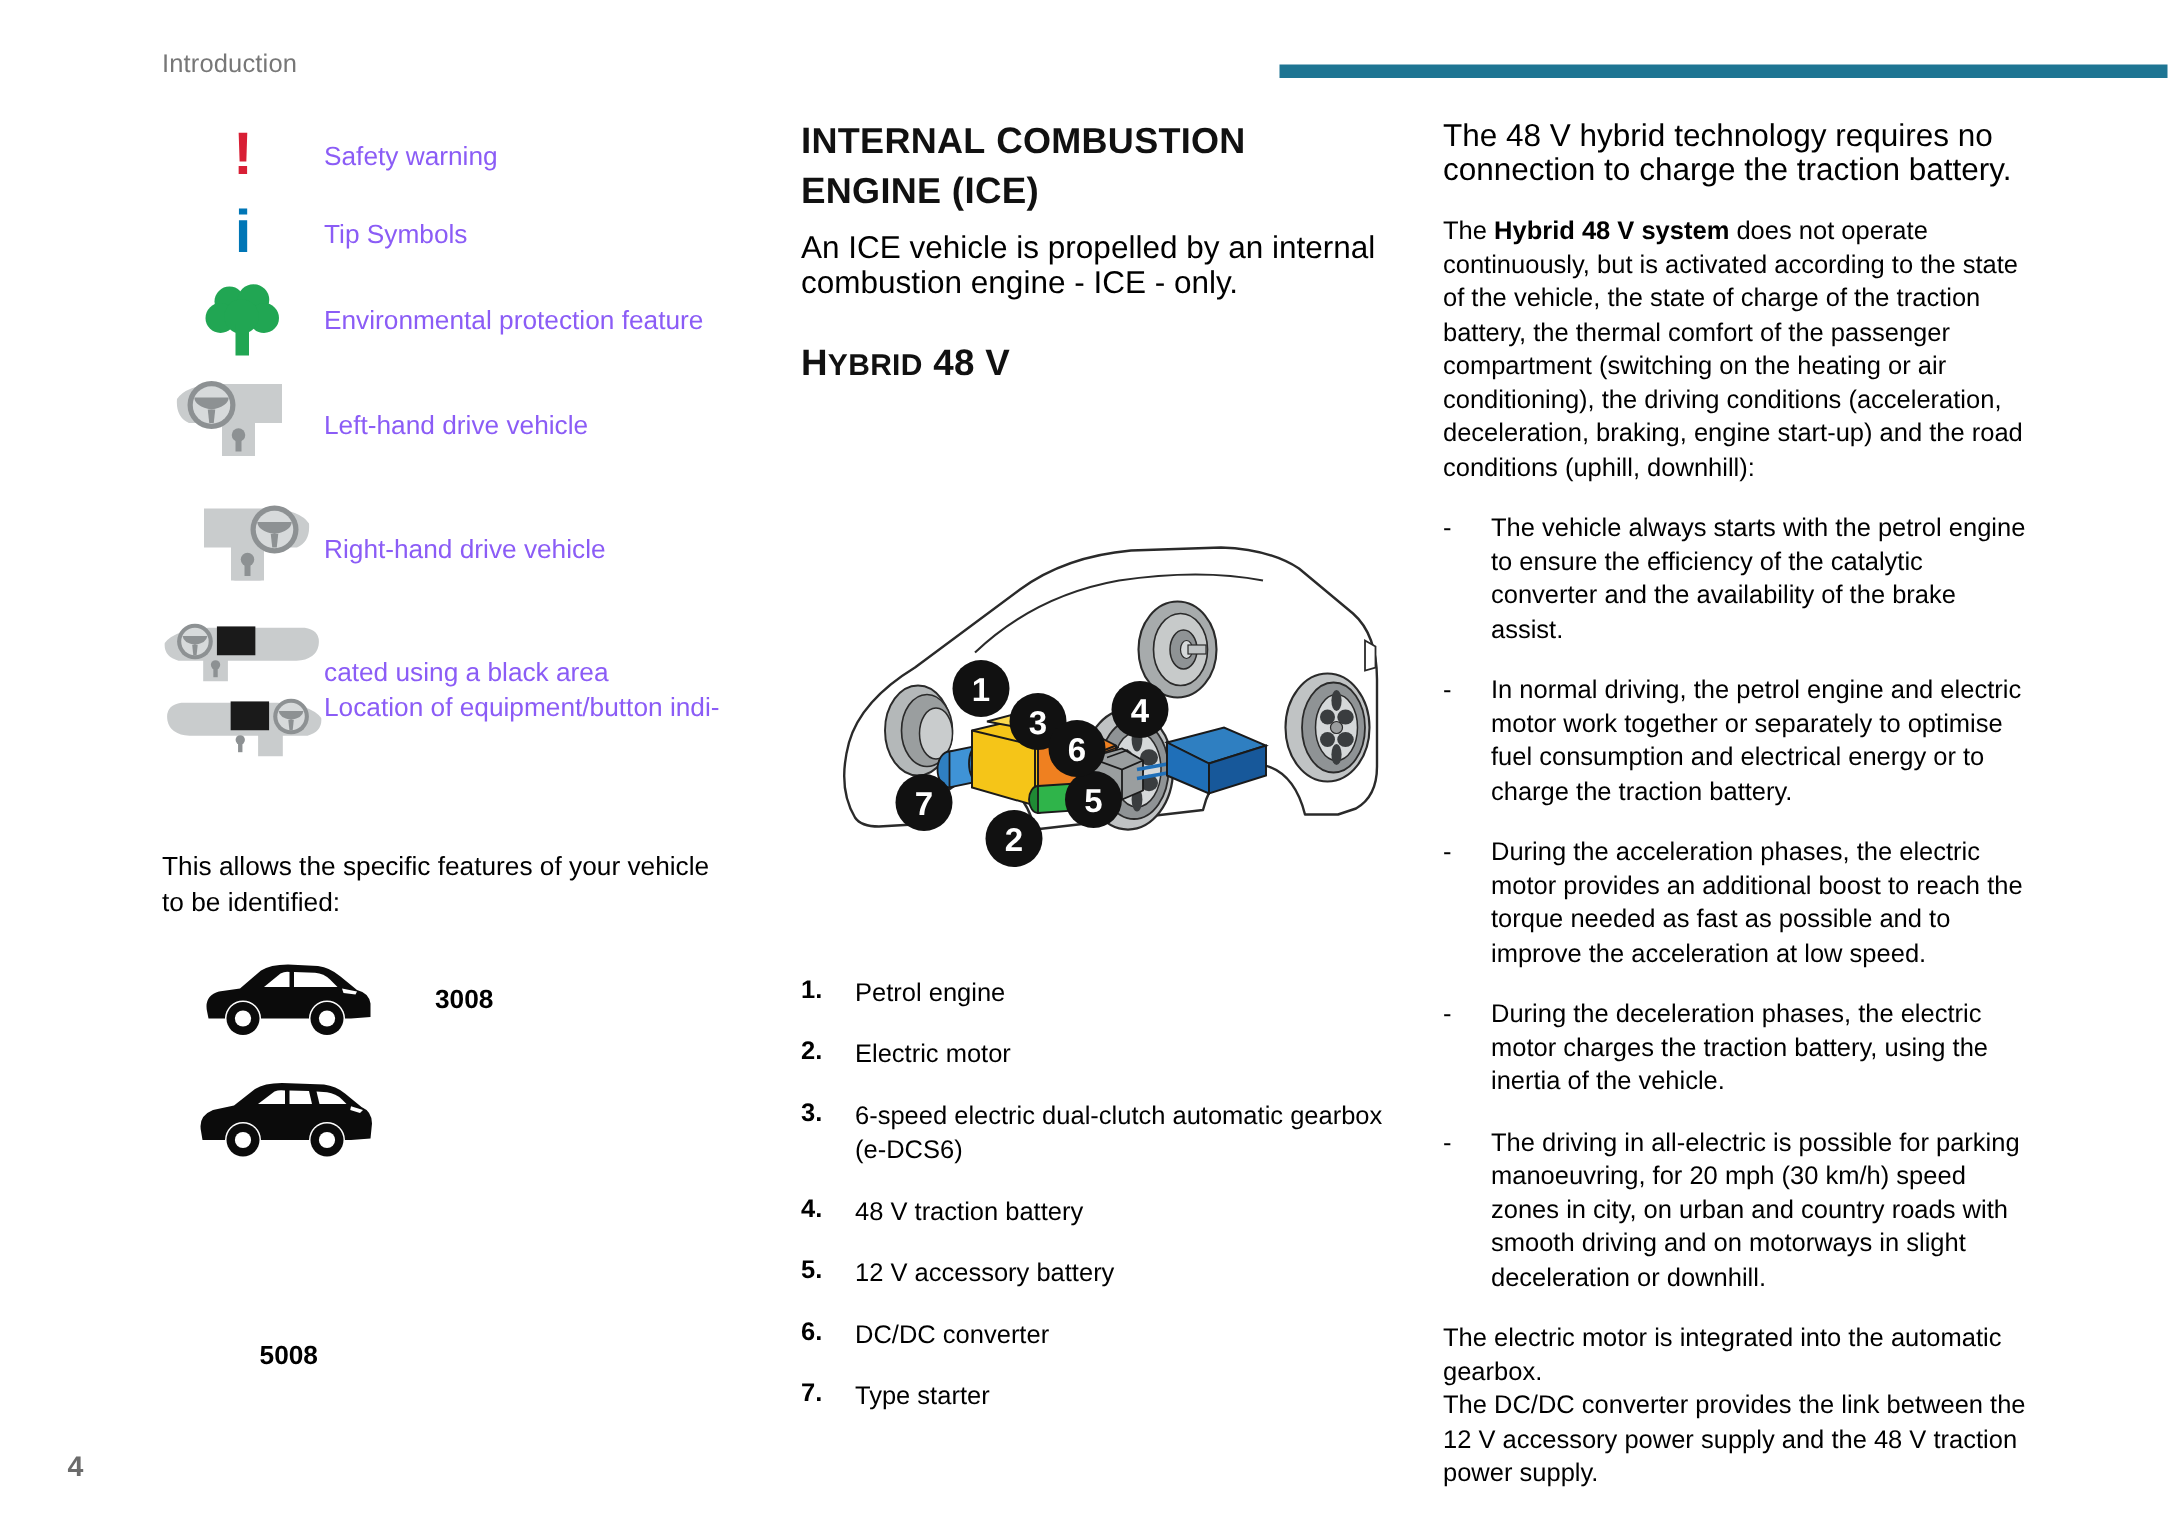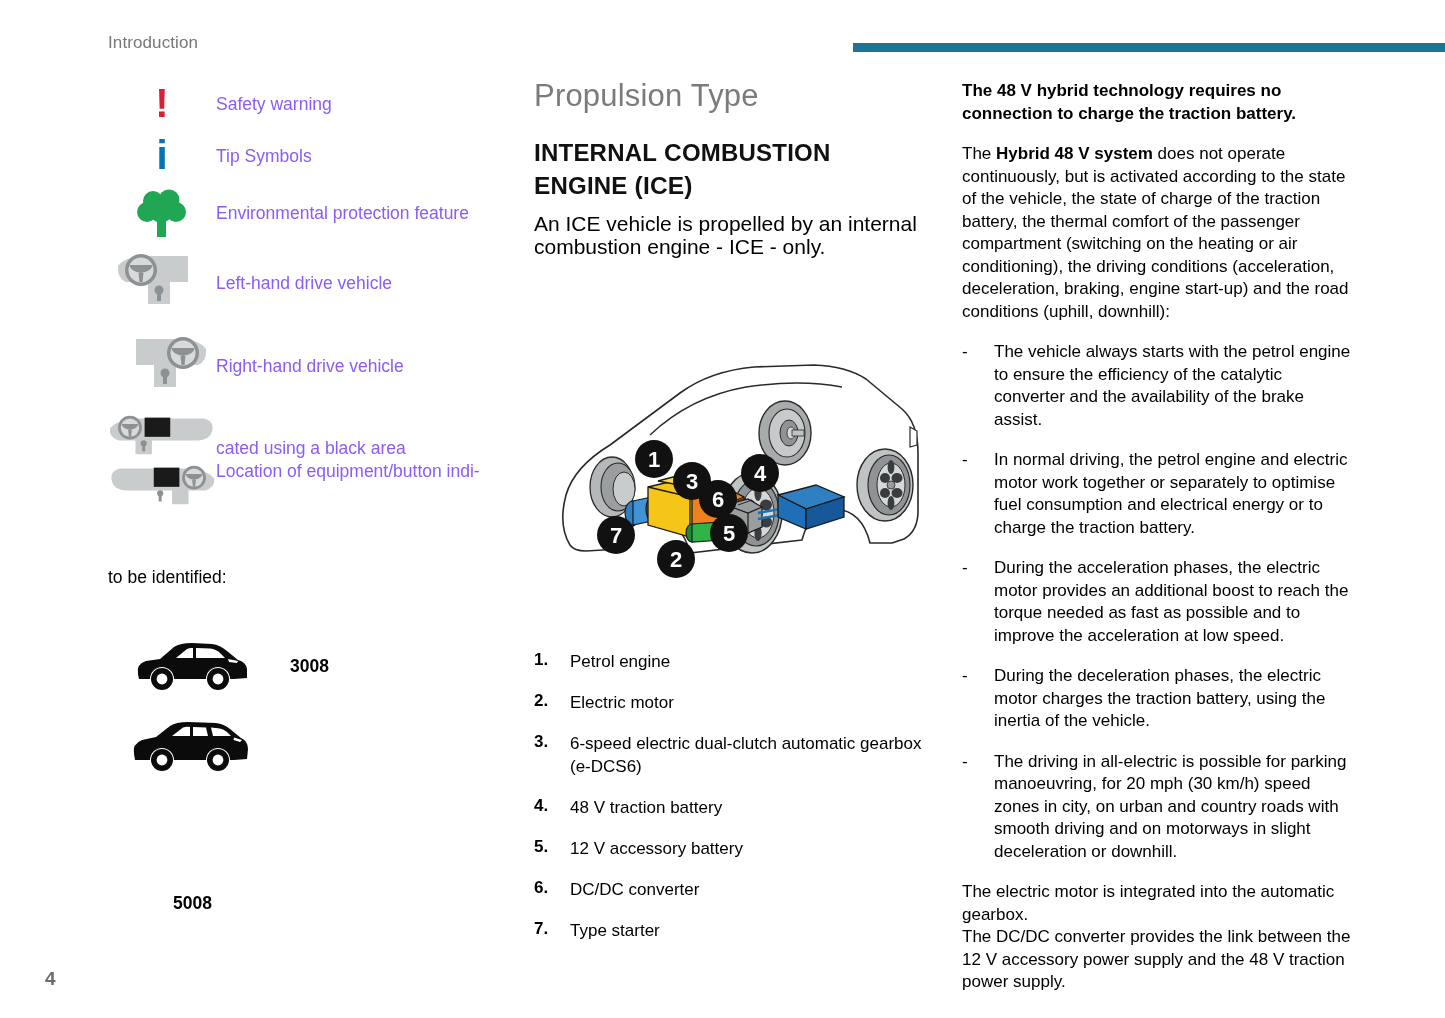--- a/index.html
+++ b/index.html
@@ -87,21 +87,21 @@
   .h-sc2 .sc{font-size:20px;}
 
   .diagram{position:absolute;left:540px;top:335px;width:390px;height:285px;}
 
   .numlist{position:absolute;left:534px;top:650px;width:392px;}
   .nl-item{display:flex;margin-bottom:18px;}
   .nl-num{flex:0 0 36px;font-size:17px;font-weight:bold;}
   .nl-txt{font-size:17px;line-height:23px;}
 
   
-  .r-bold{font-size:17px;line-height:22.5px;font-weight:bold;margin:0 0 18px 0;}
+  .r-bold{font-size:21px;line-height:22.5px;font-weight:normal;margin:0 0 18px 0;}
   .r-p{font-size:17px;line-height:22.5px;margin:0 0 18px 0;}
   .dashlist{margin:0;padding:0;}
   .dl-item{display:flex;margin-bottom:18px;}
   .dl-dash{flex:0 0 32px;font-size:17px;line-height:22.5px;}
   .dl-txt{font-size:17px;line-height:22.5px;}
   .r-tail{font-size:17px;line-height:22.5px;margin:0;}
 </style>
 </head>
 <body>
 
@@ -204,20 +204,21 @@
         </svg>
       </div>
       <div class="legend-label">
         <div>cated using a black area</div>
         <div>Location of equipment/button indi-</div>
       </div>
     </div>
   </div>
 
   <div class="ident-text">
+    <div>This allows the specific features of your vehicle</div>
     <div>to be identified:</div>
   </div>
 
   <div class="carrow car1">
     <div class="cimg">
       <svg width="120" height="56" viewBox="0 0 120 56" aria-hidden="true">
         <path fill="#0b0b0b" d="M8 36 Q6 26 16 23 L30 21 L44 9 Q50 5 62 5 L82 6 Q90 7 97 13 L108 22 Q116 24 117 31 L117 40 L104 41 L100 41 A12 12 0 0 0 76 41 L44 41 A12 12 0 0 0 20 41 L9 41 Z"></path>
         <circle cx="32" cy="41" r="11" fill="#0b0b0b"></circle>
         <circle cx="88" cy="41" r="11" fill="#0b0b0b"></circle>
         <circle cx="32" cy="41" r="5.4" fill="#ffffff"></circle>
@@ -243,23 +244,23 @@
         <path fill="#ffffff" d="M81 9.6 L88 10.2 Q94 11 98 15 L101 18 L83 18 Z"></path>
         <path fill="#ffffff" d="M104 19.5 L112 22 L110 24 L103.5 22 Z"></path>
       </svg>
     </div>
     <div class="clabel">5008</div>
   </div>
 
   <div class="pageno">4</div>
 
   <div class="col-mid">
-    <h1 class="h-big">Propulsion Type</h1>
     <h2 class="h-sc">I<span class="sc">NTERNAL</span> C<span class="sc">OMBUSTION</span><br>E<span class="sc">NGINE</span> (ICE)</h2>
     <p class="body-p">An ICE vehicle is propelled by an internal combustion engine - ICE - only.</p>
+    <h2 class="h-sc2">H<span class="sc">YBRID</span> 48 V</h2>
   </div>
 
   <div class="diagram">
     <svg width="390" height="285" viewBox="0 0 390 285" aria-hidden="true">
 
       <path d="M30 210 Q18 190 26 160 Q34 132 70 110 L140 58 Q170 36 214 32 L274 30 Q306 31 326 44 L362 74 Q378 88 378 118 L378 176 Q378 196 364 204 L352 208 L330 208 Q322 176 296 174 Q270 173 262 205 L150 218 Q142 186 116 184 Q88 183 80 214 L46 216 Q34 216 30 210 Z" fill="#ffffff" stroke="#2a2a2a" stroke-width="1.6" stroke-linejoin="round"></path>
       <path d="M110 100 Q150 62 206 52 Q260 44 302 52" fill="none" stroke="#2a2a2a" stroke-width="1.4"></path>
       <path d="M370 92 L377 96 L377 110 L370 112 Z" fill="#ffffff" stroke="#2a2a2a" stroke-width="1.2"></path>
 
       <ellipse cx="345" cy="150" rx="28" ry="36" fill="#c0c3c4" stroke="#2a2a2a" stroke-width="1.4"></ellipse>

